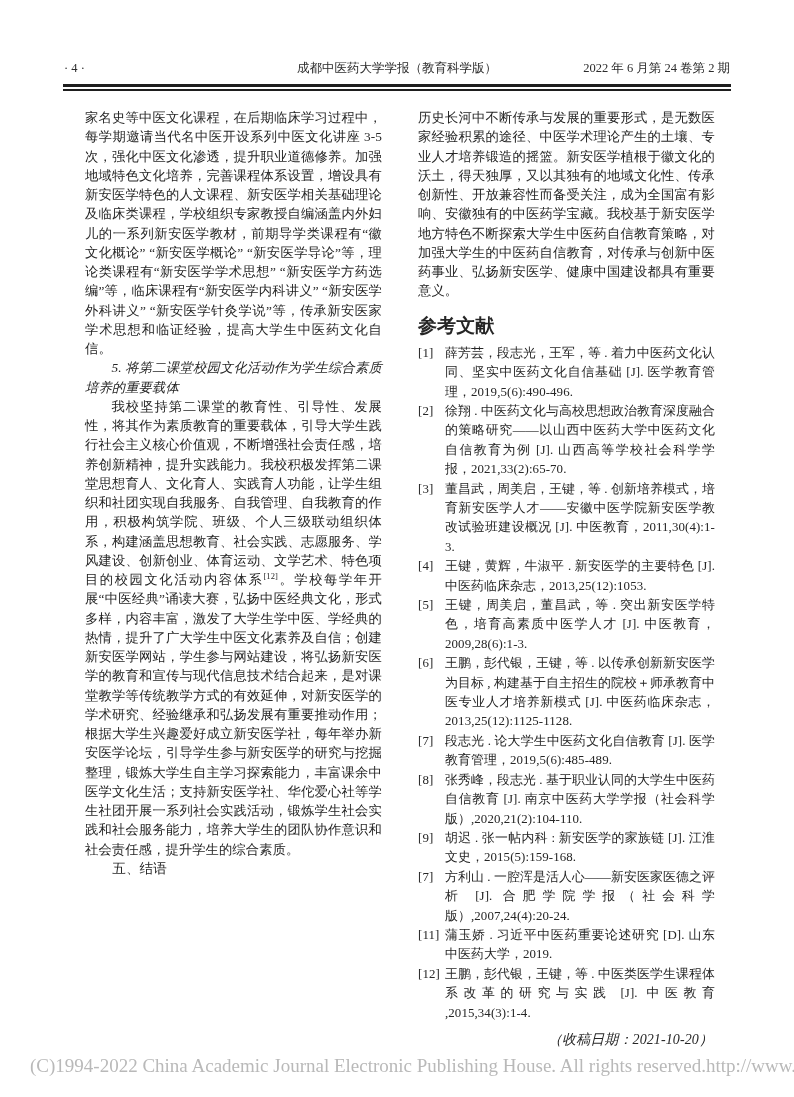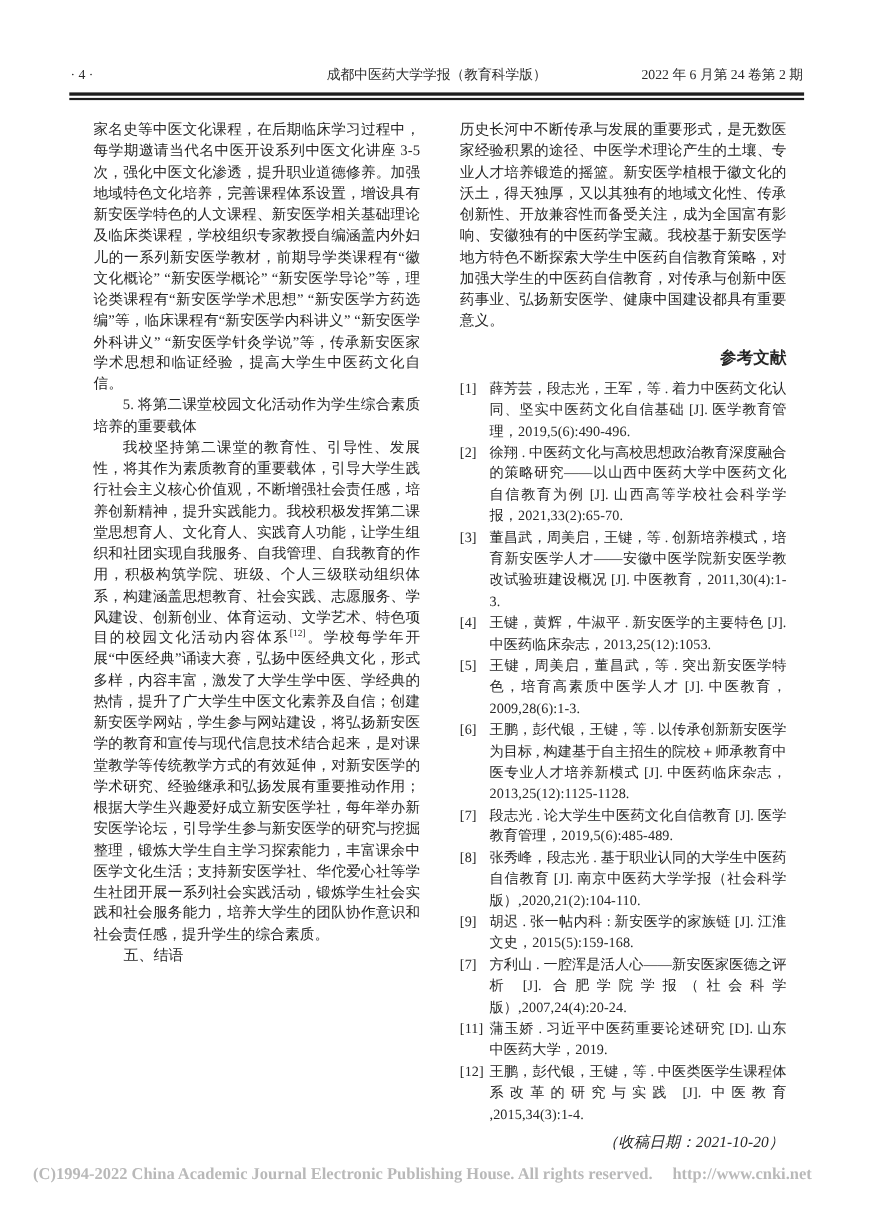--- a/index.html
+++ b/index.html
@@ -14,43 +14,43 @@
   .header-left{flex:1;text-align:left;}
   .header-center{flex:2;text-align:center;}
   .header-right{flex:1;text-align:right;white-space:nowrap;}
   .rule-thick{height:2.5px;background:#1e1e1e;}
   .rule-thin{height:1.5px;background:#1e1e1e;margin-top:2.5px;}
   
   .content{position:absolute;top:108px;left:85px;width:630px;display:flex;gap:36px;}
   .col{width:303px;font-size:13.3px;line-height:19.25px;text-align:justify;letter-spacing:0.1px;}
   .col p{margin:0;}
   .indent{text-indent:2em;}
-  .subheading{text-indent:2em;}
+  .subheading{font-style:italic;text-indent:2em;}
   .section-heading{
     font-family:"Liberation Sans","DejaVu Sans",sans-serif;
     font-weight:normal;text-indent:2em;font-size:13.6px;margin:5px 0 4px 0;
   }
   .sup{font-size:8.5px;vertical-align:super;line-height:0;}
   
   .refs-heading{
     font-family:"Liberation Sans","DejaVu Sans",sans-serif;
-    font-weight:bold;text-align:right;font-size:15px;margin:15px 0 9px 0;
+    font-weight:bold;text-align:left;font-size:19px;margin:15px 0 9px 0;
   }
   .ref-list{font-size:12.9px;line-height:19.4px;}
   .ref-item{display:flex;}
   .ref-id{flex:0 0 27px;}
   .ref-text{flex:1;text-align:justify;}
   .received-date{
     text-align:right;font-style:italic;font-size:14px;margin-top:7px;padding-right:2px;
   }
   
   .footer{
     position:absolute;left:30px;right:56px;bottom:20px;
     display:flex;justify-content:space-between;align-items:baseline;
-    font-size:15px;color:#b9b9b9;white-space:nowrap;font-weight:bold;
+    font-size:19px;color:#b9b9b9;white-space:nowrap;
   }
 </style>
 </head>
 <body>
 
 <div class="page">
 
   <div class="header">
     <div class="header-row">
       <span class="header-left">· 4 ·</span>

